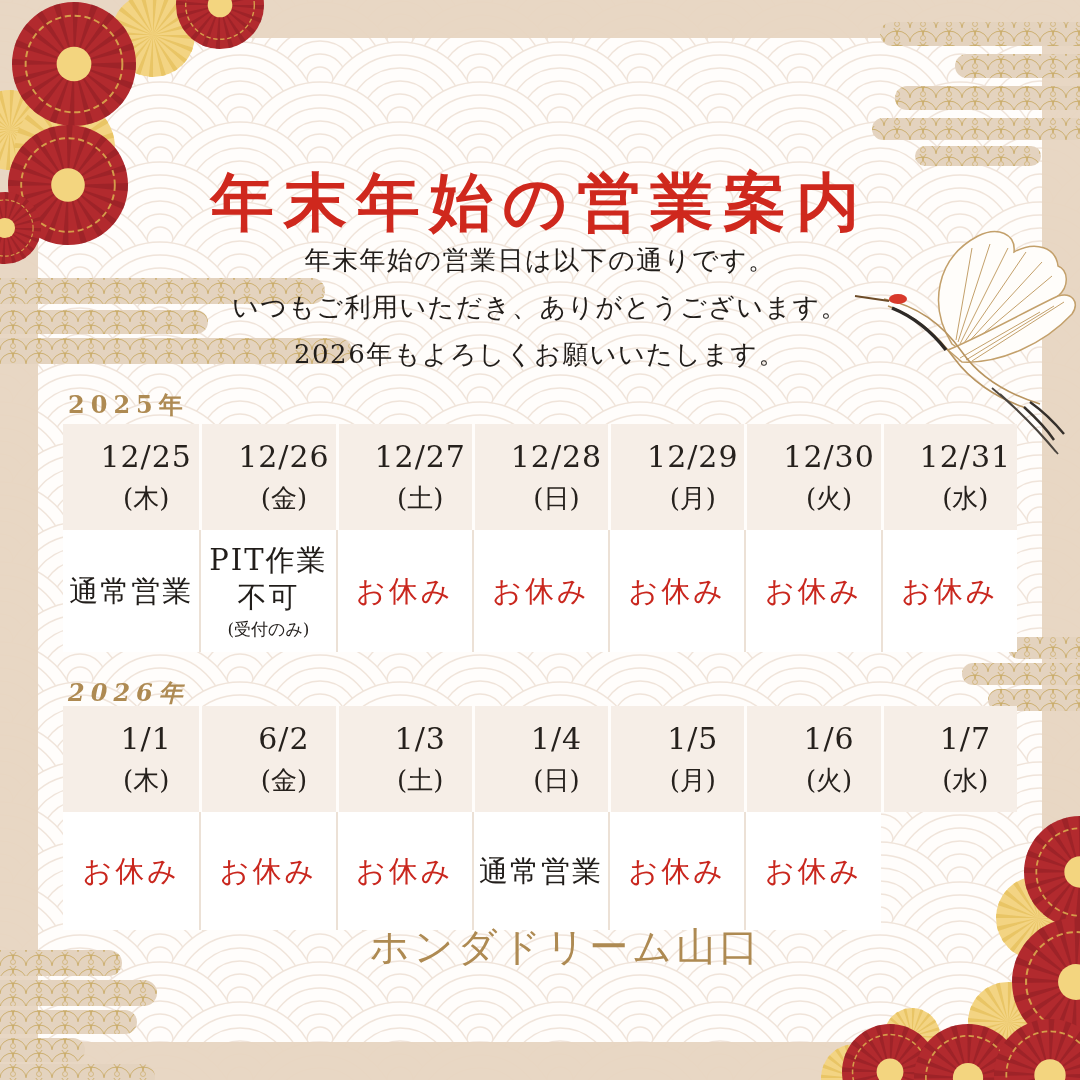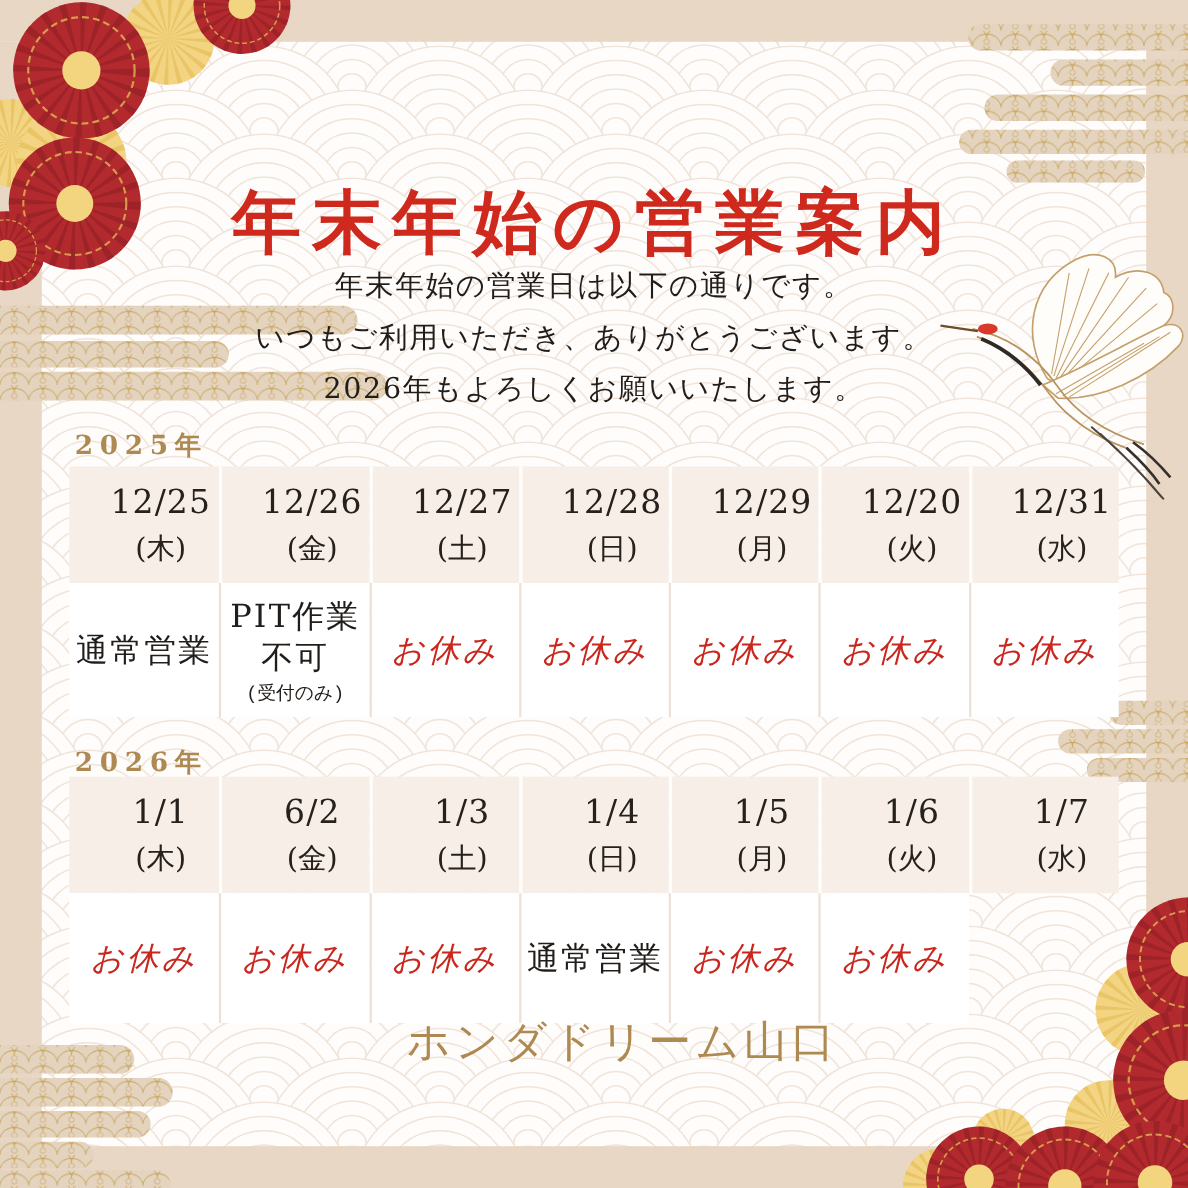--- a/index.html
+++ b/index.html
@@ -19,21 +19,21 @@
   .greeting{
     position:absolute;top:237px;left:0;width:100%;
     text-align:center;font-size:26px;line-height:47px;
     letter-spacing:1.5px;color:#211d1a;
   }
   .year-label{
     position:absolute;left:68px;font-size:24px;letter-spacing:6px;
     color:var(--gold-text,#b08a50);font-weight:700;
   }
   .year-2025{top:389px;}
-  .year-2026{top:677px;}
+  .year-2026{top:677px;font-style:italic;}
 
   .sched{position:absolute;left:63px;width:954px;}
   .t2025{top:424px;}
   .t2026{top:706px;}
   .thead,.tbody{display:grid;grid-template-columns:repeat(7,1fr);}
   .hcell{
     background:var(--header-cell-bg,#f6eee7);
     height:106px;display:flex;flex-direction:column;
     align-items:center;justify-content:center;
     border-left:3px solid #fffdfb;
@@ -44,22 +44,22 @@
   .day{font-size:26px;color:#26211d;margin-top:7px;}
   .scell{
     background:#ffffff;display:flex;flex-direction:column;
     align-items:center;justify-content:center;
     border-left:2px solid #ece1d6;
   }
   .scell:first-child{border-left:none;}
   .t2025 .scell{height:122px;}
   .t2026 .scell{height:118px;}
   .sline{font-size:29px;color:#211d1a;letter-spacing:2px;line-height:37px;}
-  .closed .sline{color:var(--closed-red,#c9271e);letter-spacing:3px;font-style:italic;}
-  .snote{font-size:17px;color:#211d1a;margin-top:2px;letter-spacing:0;font-family:Liberation Mono, monospace;}
+  .closed .sline{color:var(--closed-red,#c9271e);letter-spacing:3px;}
+  .snote{font-size:17px;color:#211d1a;margin-top:2px;letter-spacing:0;}
   .shop-footer{
     position:absolute;top:920px;left:0;width:100%;text-align:center;
     font-size:39px;letter-spacing:4px;color:var(--gold-text,#ae8a52);margin-left:26px;
   }
 </style>
 </head>
 <body>
 
 <div class="canvas">
 
@@ -225,21 +225,21 @@
           </div>
           <div class="hcell">
             <div class="date">12/28</div>
             <div class="day">(日)</div>
           </div>
           <div class="hcell">
             <div class="date">12/29</div>
             <div class="day">(月)</div>
           </div>
           <div class="hcell">
-            <div class="date">12/20</div>
+            <div class="date">12/30</div>
             <div class="day">(火)</div>
           </div>
           <div class="hcell">
             <div class="date">12/31</div>
             <div class="day">(水)</div>
           </div>
         </div>
       <div class="tbody">
           <div class="scell">
             <div class="sline">通常営業</div>

